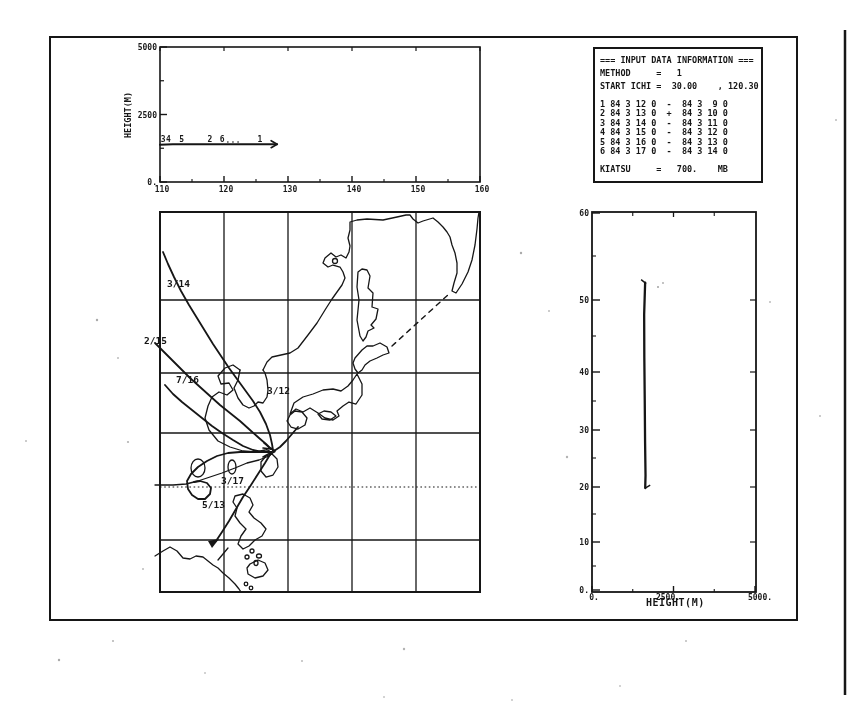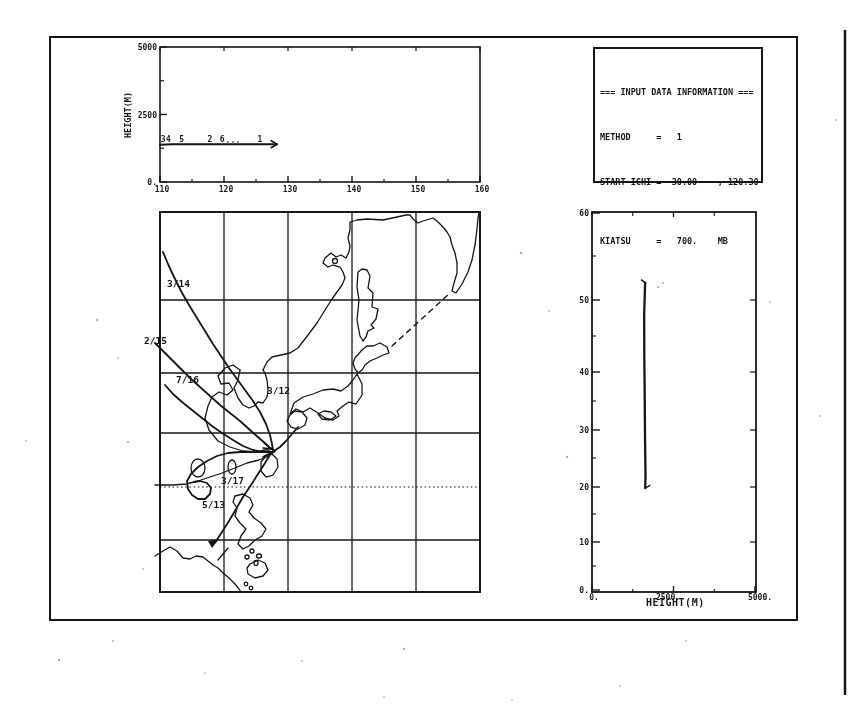--- a/index.html
+++ b/index.html
@@ -3,21 +3,21 @@
 <meta charset="utf-8">
 <style>
   html,body{margin:0;padding:0;background:#e8e8e6;}
   #page{position:relative;width:848px;height:712px;background:#ffffff;overflow:hidden;
         font-family:"DejaVu Sans Mono","Liberation Mono",monospace;color:#161616;}
   svg{position:absolute;left:0;top:0;}
   svg text{font-family:"DejaVu Sans Mono","Liberation Mono",monospace;font-weight:700;fill:#1a1a1a;}
   .t{font-weight:700;white-space:pre;}
   #infobox{position:absolute;left:593px;top:47px;width:170px;height:136px;
            border:2px solid #161616;box-sizing:border-box;background:#fff;}
-  .ib-line{font-size:8.5px;line-height:13px;font-weight:700;white-space:pre;padding-left:5px;margin-top:32px;}
+  .ib-line{font-size:8.5px;line-height:13px;font-weight:700;white-space:pre;padding-left:5px;}
   .ib-row{font-size:8.5px;line-height:9.4px;font-weight:700;white-space:pre;padding-left:5px;}
   .ib-gap{height:7px;}
   #ylabel-left{position:absolute;left:92px;top:110px;width:72px;text-align:center;
                transform:rotate(-90deg);font-size:8.5px;font-weight:700;letter-spacing:0px;}
   #xlabel-right{position:absolute;left:646px;top:597px;font-size:10px;font-weight:700;letter-spacing:0.5px;}
   .mdate{position:absolute;font-size:9.5px;font-weight:700;letter-spacing:0px;}
 </style>
 </head>
 <body>
 
@@ -176,20 +176,28 @@
     </svg>
 
   <div id="ylabel-left" class="t">HEIGHT(M)</div>
 
   <div id="infobox">
     <div style="height:5px"></div>
     <div class="ib-line">=== INPUT DATA INFORMATION ===</div>
     <div class="ib-line">METHOD     =   1</div>
     <div class="ib-line">START ICHI =  30.00    , 120.30</div>
     <div class="ib-gap"></div>
+    <div id="ib-rows">
+        <div class="ib-row">1 84 3 12 0  -  84 3  9 0</div>
+        <div class="ib-row">2 84 3 13 0  +  84 3 10 0</div>
+        <div class="ib-row">3 84 3 14 0  -  84 3 11 0</div>
+        <div class="ib-row">4 84 3 15 0  -  84 3 12 0</div>
+        <div class="ib-row">5 84 3 16 0  -  84 3 13 0</div>
+        <div class="ib-row">6 84 3 17 0  -  84 3 14 0</div>
+      </div>
     <div class="ib-gap"></div>
     <div class="ib-line">KIATSU     =   700.    MB</div>
   </div>
 
   <div id="xlabel-right" class="t">HEIGHT(M)</div>
 
   <div id="map-labels">
       <div class="mdate t" style="left: 167px; top: 278px;">3/14</div>
       <div class="mdate t" style="left: 144px; top: 335px;">2/15</div>
       <div class="mdate t" style="left: 176px; top: 374px;">7/16</div>

